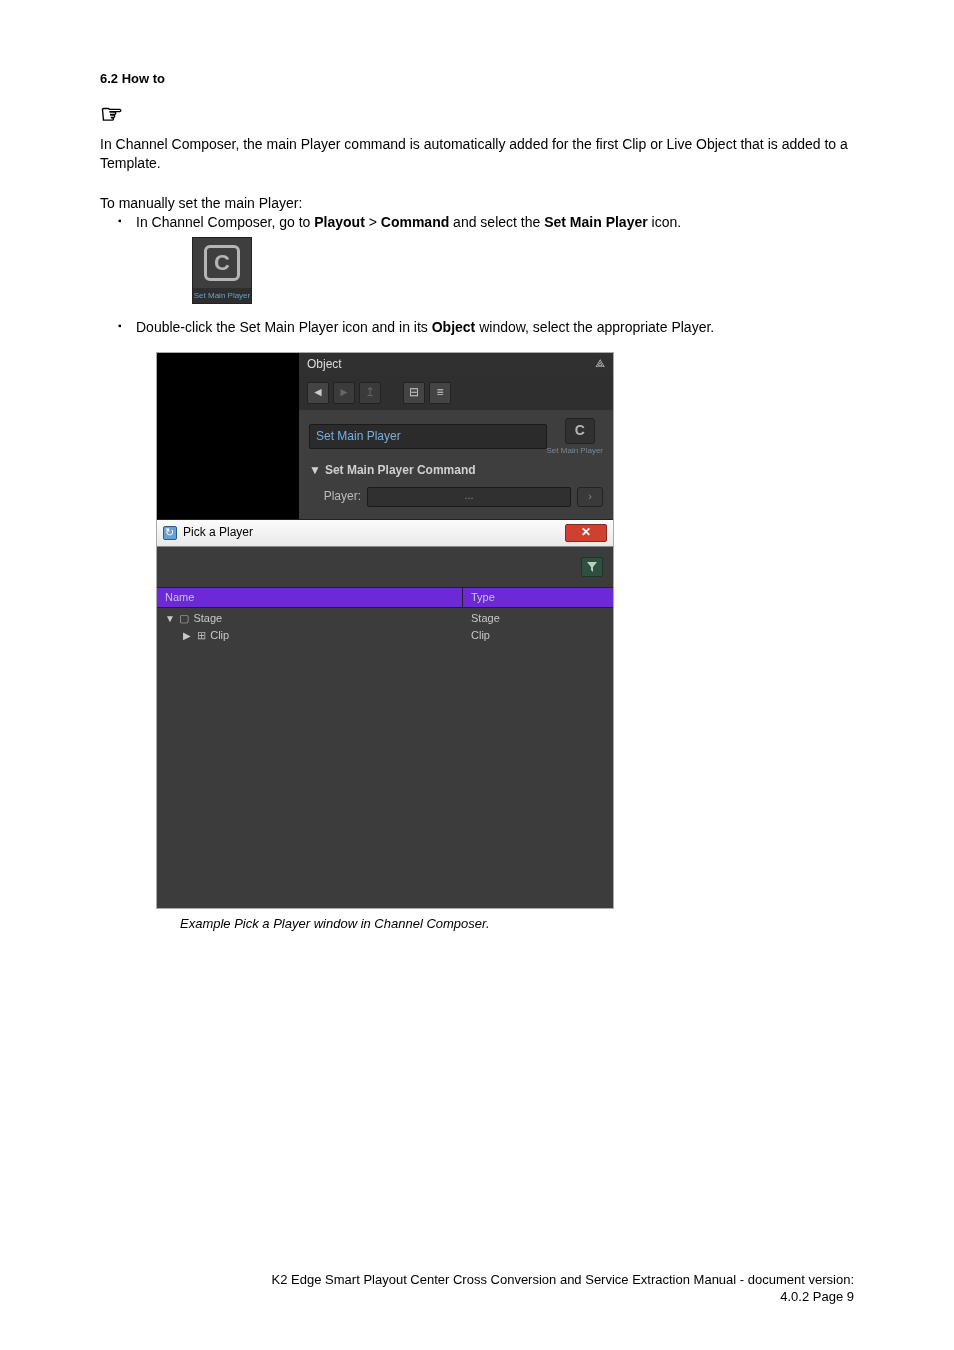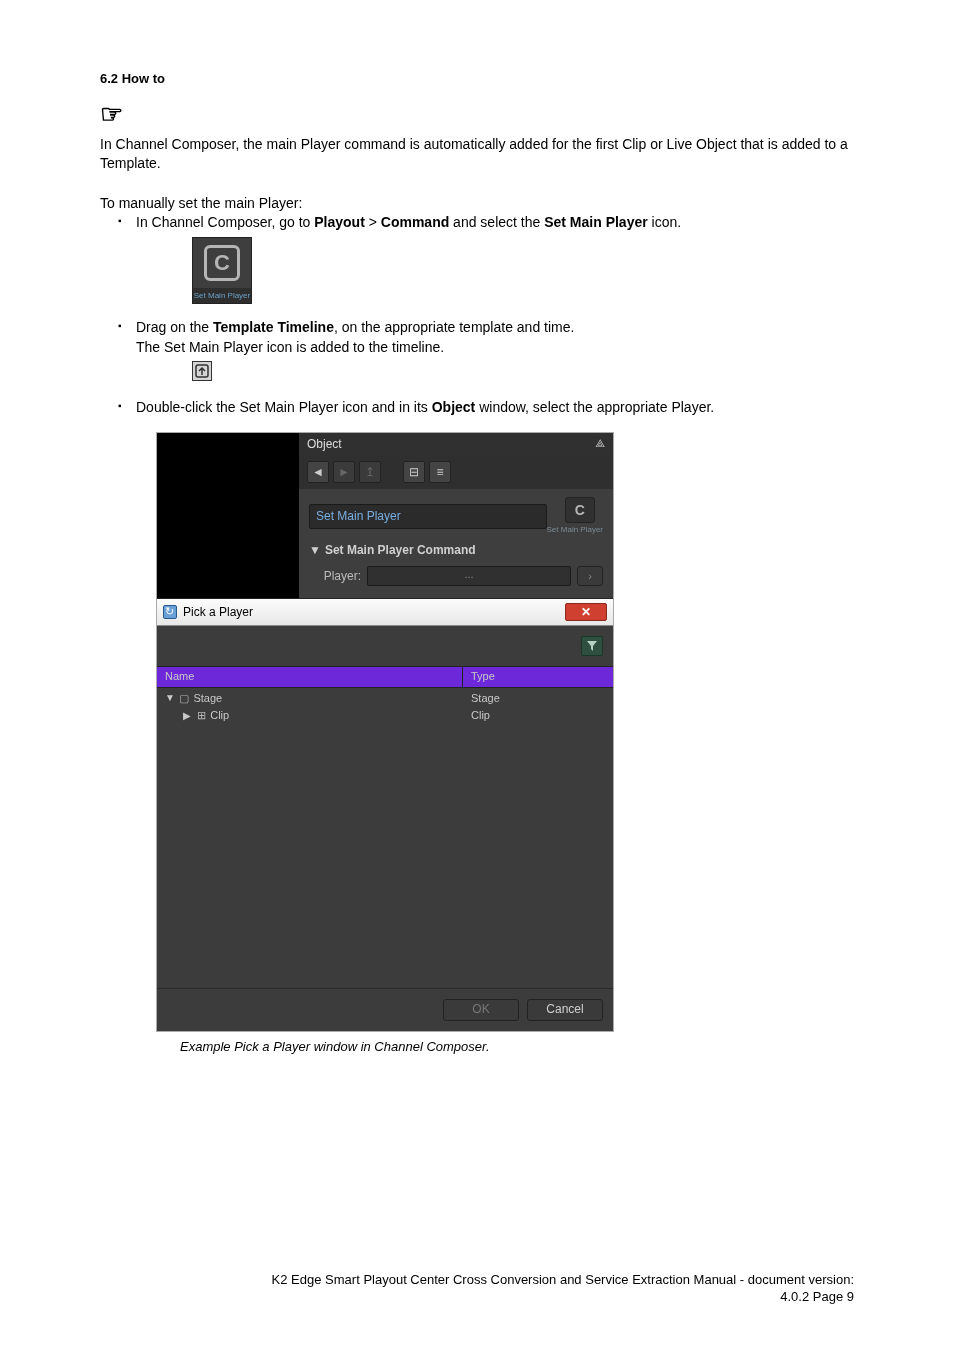--- a/index.html
+++ b/index.html
@@ -115,32 +115,20 @@
     <div class="indent-block">
       <div class="smp-icon-block">
         <div class="smp-icon-top">
             <div class="smp-c">C</div>
           </div>
         <div class="smp-icon-label">Set Main Player</div>
       </div>
     </div>
   </li>
 
-  <li>
-    <span>Drag on the </span><b>Template Timeline</b><span>, on the appropriate template and time.</span><br>
-    <span>The Set Main Player icon is added to the timeline.</span>
-    <div class="indent-block">
-      <span class="timeline-icon">
-        <svg width="14" height="14" viewBox="0 0 14 14">
-            <rect x="1" y="1" width="12" height="12" fill="none" stroke="#333" stroke-width="1.5" rx="2"></rect>
-            <path d="M4 7 L7 4 L10 7 M7 4 V11" stroke="#333" stroke-width="1.5" fill="none"></path>
-          </svg>
-      </span>
-    </div>
-  </li>
 
   <li>
     <span>Double-click the Set Main Player icon and in its </span><b>Object</b><span> window, select the appropriate Player.</span>
   </li>
 </ul>
 
 <div class="figure">
   <div class="shot">
 
     <div class="top-row">
@@ -209,24 +197,20 @@
           </div>
           <div class="trow">
             <div class="tc-name" style="padding-left: 26px;">
               <span class="caret">▶</span>
               <span class="node-ico">⊞</span>
               <span>Clip</span>
             </div>
             <div class="tc-type">Clip</div>
           </div>
         </div>
-      <div class="picker-footer">
-        <div class="pbtn disabled">OK</div>
-        <div class="pbtn">Cancel</div>
-      </div>
     </div>
   </div>
 </div>
 
 <p class="caption">Example Pick a Player window in Channel Composer.</p>
 
 <div class="footer">
   <span>K2 Edge Smart Playout Center Cross Conversion and Service Extraction Manual - document version:</span><br>
   <span>4.0.2 Page 9</span>
 </div>

